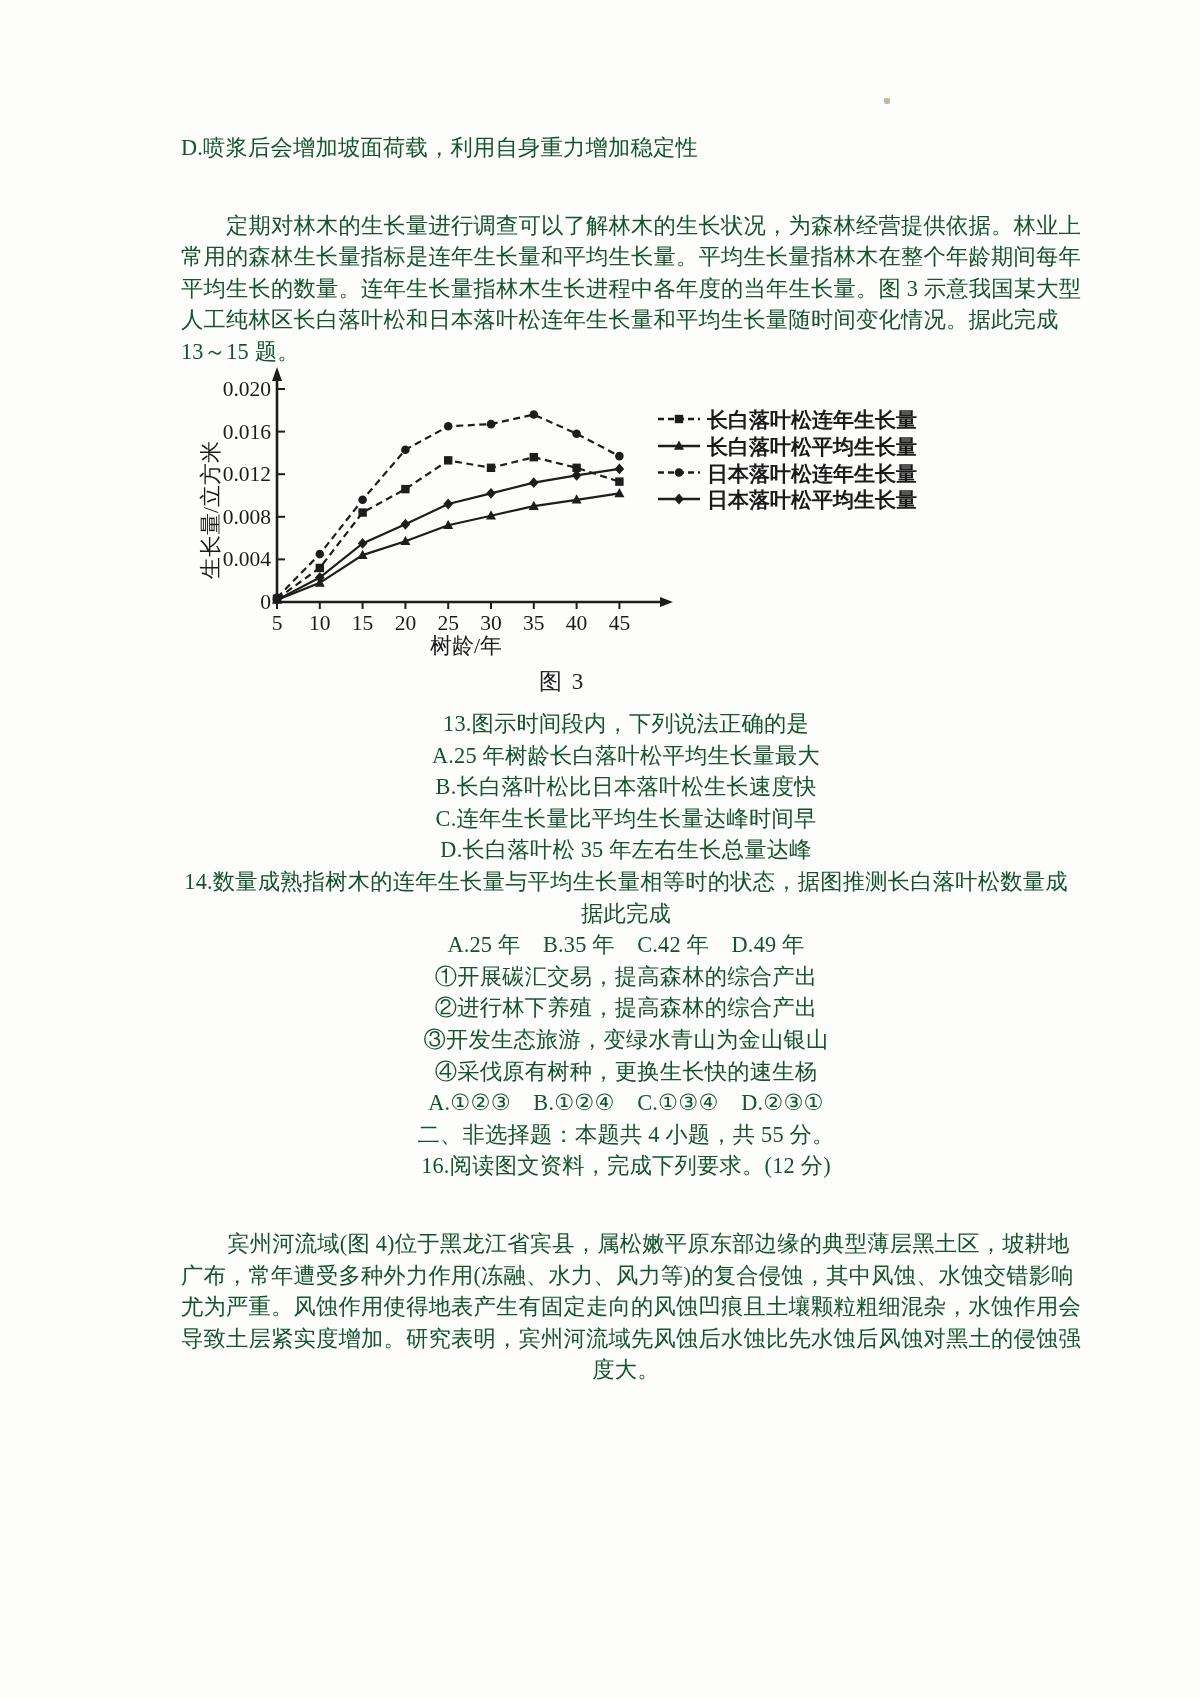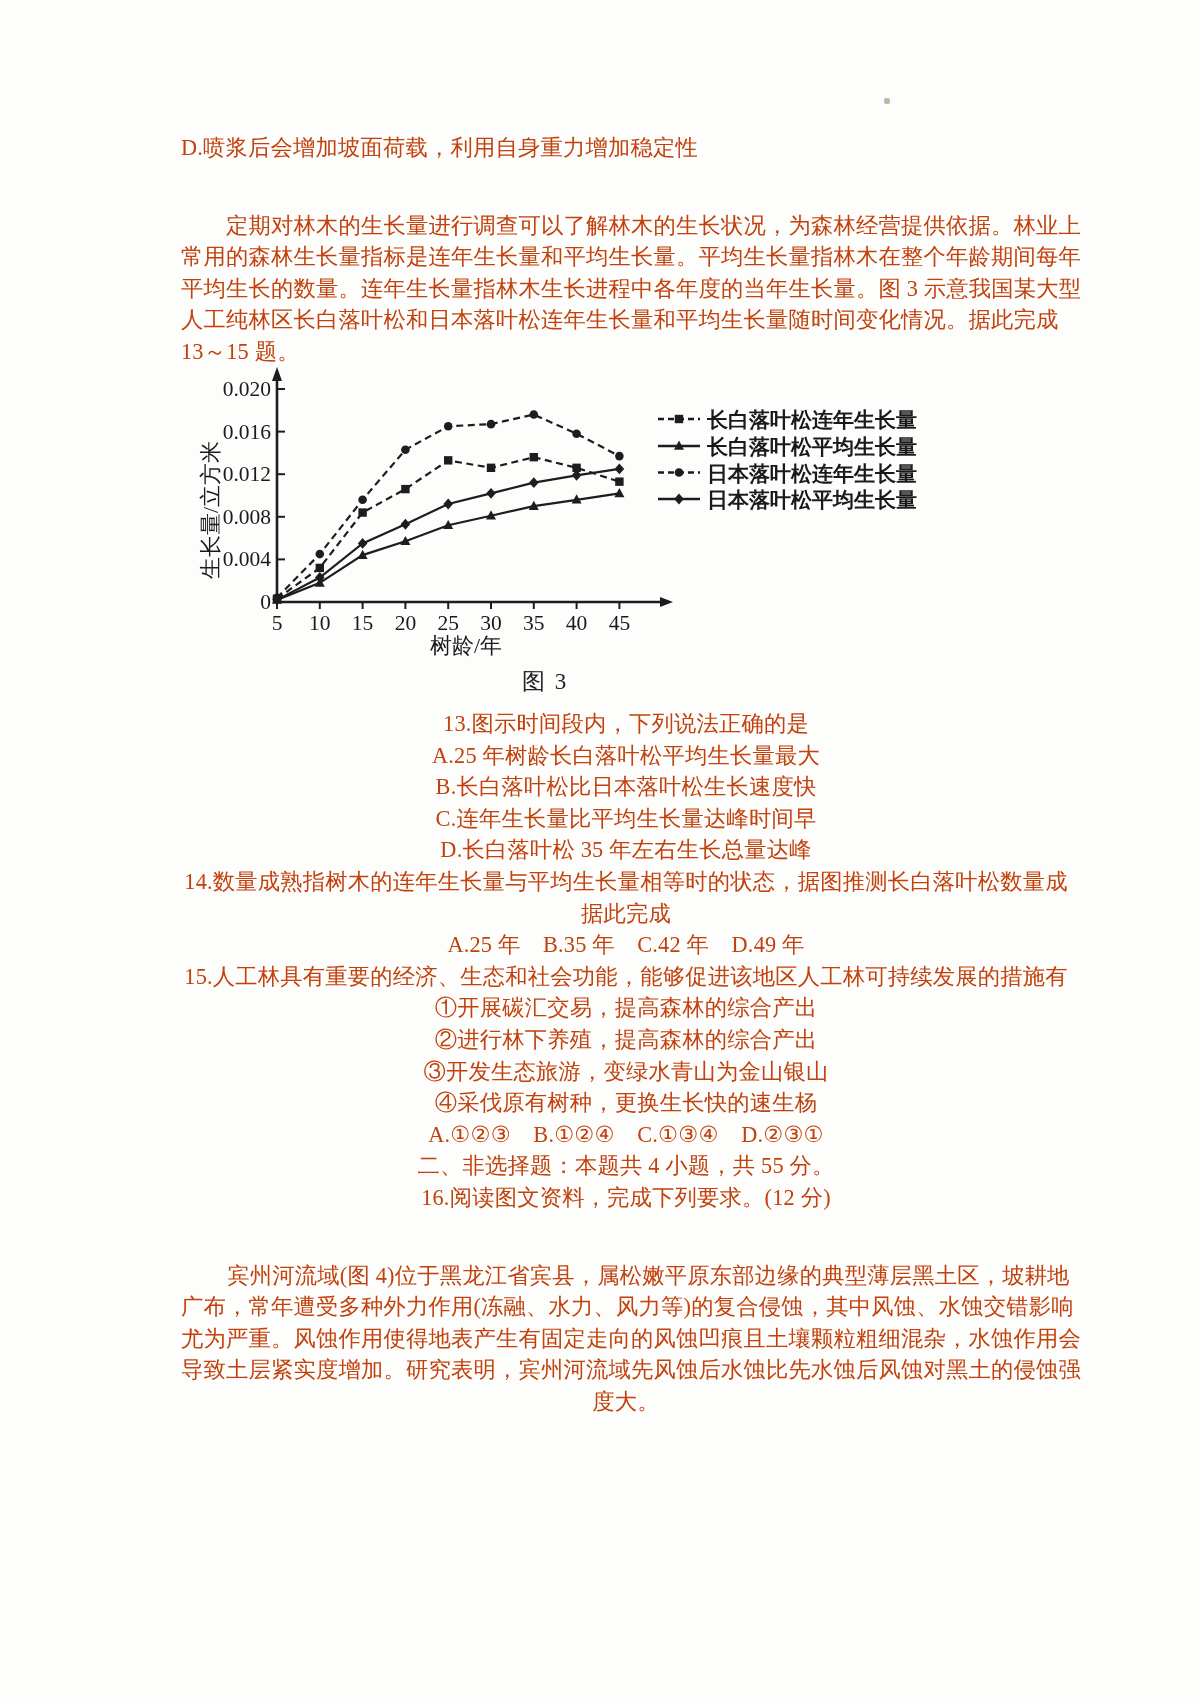--- a/index.html
+++ b/index.html
@@ -13,28 +13,28 @@
     overflow:hidden;
   }
   .stray-dot{
     position:absolute;left:884px;top:98px;width:6px;height:6px;
     background:#b0a58e;border-radius:2px;opacity:.8;
   }
   .text-block{
     position:absolute;left:181px;width:890px;
     font-size:22.3px;line-height:31.6px;
     letter-spacing:.2px;
-    color:#c2410c;
+    color:#14532d;
   }
   .text-block.top{top:132px;}
   .text-block.bottom{top:708px;text-align:center;}
   .line{white-space:nowrap;}
   .line.indent{padding-left:45px;margin-top:46px;}
   .figure-caption{
-    position:absolute;left:165px;top:666px;width:760px;
+    position:absolute;left:182px;top:666px;width:760px;
     text-align:center;font-size:23px;color:#222;
     letter-spacing:2px;
   }
   #chart{position:absolute;left:170px;top:345px;}
   #chart text{font-family:"Liberation Serif","DejaVu Serif",serif;fill:#1a1a1a;}
 </style>
 </head>
 <body>
 
 <div class="page">
@@ -159,21 +159,20 @@
 
   <div class="text-block bottom" id="text-bottom">
       <div class="line">13.图示时间段内，下列说法正确的是</div>
       <div class="line">A.25 年树龄长白落叶松平均生长量最大</div>
       <div class="line">B.长白落叶松比日本落叶松生长速度快</div>
       <div class="line">C.连年生长量比平均生长量达峰时间早</div>
       <div class="line">D.长白落叶松 35 年左右生长总量达峰</div>
       <div class="line">14.数量成熟指树木的连年生长量与平均生长量相等时的状态，据图推测长白落叶松数量成</div>
       <div class="line">据此完成</div>
       <div class="line">A.25 年　B.35 年　C.42 年　D.49 年</div>
-      <div class="line">15.人工林具有重要的经济、生态和社会功能，能够促进该地区人工林可持续发展的措施有</div>
       <div class="line">①开展碳汇交易，提高森林的综合产出</div>
       <div class="line">②进行林下养殖，提高森林的综合产出</div>
       <div class="line">③开发生态旅游，变绿水青山为金山银山</div>
       <div class="line">④采伐原有树种，更换生长快的速生杨</div>
       <div class="line">A.①②③　B.①②④　C.①③④　D.②③①</div>
       <div class="line">二、非选择题：本题共 4 小题，共 55 分。</div>
       <div class="line">16.阅读图文资料，完成下列要求。(12 分)</div>
       <div class="line indent">宾州河流域(图 4)位于黑龙江省宾县，属松嫩平原东部边缘的典型薄层黑土区，坡耕地</div>
       <div class="line">广布，常年遭受多种外力作用(冻融、水力、风力等)的复合侵蚀，其中风蚀、水蚀交错影响</div>
       <div class="line">尤为严重。风蚀作用使得地表产生有固定走向的风蚀凹痕且土壤颗粒粗细混杂，水蚀作用会</div>

